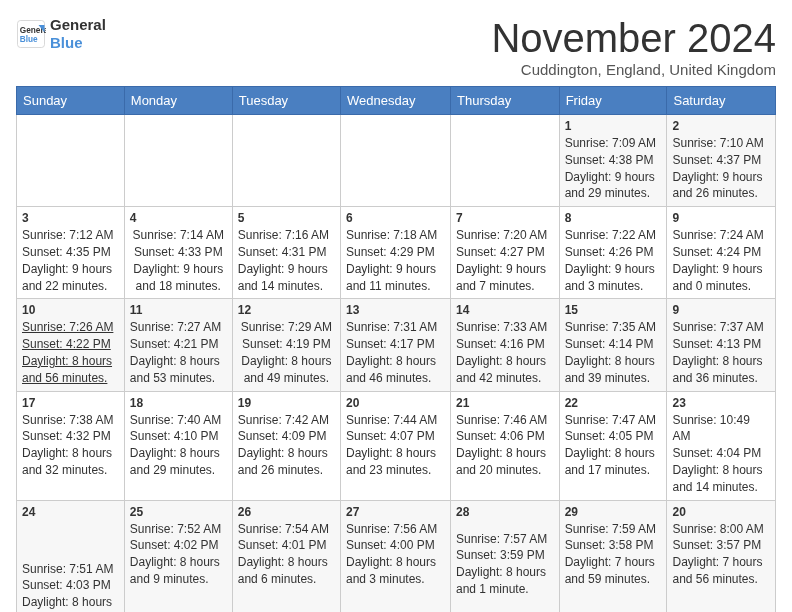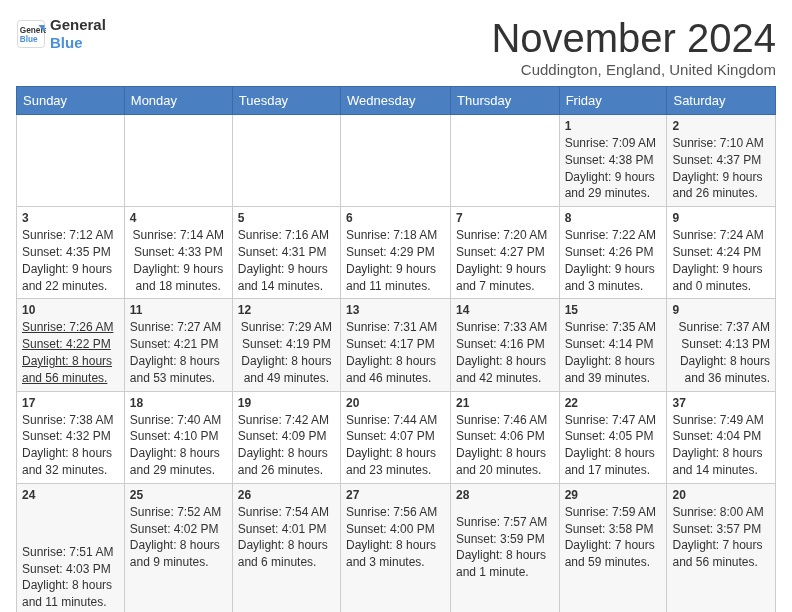--- a/index.html
+++ b/index.html
@@ -211,21 +211,21 @@
 Daylight: 8 hours and 42 minutes.</div>
         </td>
         <td>
           <span class="day-number">15</span>
           <div class="day-info" style="white-space: pre-line;">Sunrise: 7:35 AM
 Sunset: 4:14 PM
 Daylight: 8 hours and 39 minutes.</div>
         </td>
         <td>
           <span class="day-number">9</span>
-          <div class="day-info" style="white-space: pre-line; text-align: right;">Sunrise: 7:37 AM
+          <div class="day-info" style="white-space: pre-line;">Sunrise: 7:37 AM
 Sunset: 4:13 PM
 Daylight: 8 hours and 36 minutes.</div>
         </td>
       </tr>
       <tr>
         <td>
           <span class="day-number">17</span>
           <div class="day-info" style="white-space: pre-line;">Sunrise: 7:38 AM
 Sunset: 4:32 PM
 Daylight: 8 hours and 32 minutes.</div>
@@ -254,22 +254,22 @@
 Sunset: 4:06 PM
 Daylight: 8 hours and 20 minutes.</div>
         </td>
         <td>
           <span class="day-number">22</span>
           <div class="day-info" style="white-space: pre-line;">Sunrise: 7:47 AM
 Sunset: 4:05 PM
 Daylight: 8 hours and 17 minutes.</div>
         </td>
         <td>
-          <span class="day-number">37</span>
-          <div class="day-info" style="white-space: pre-line;">Sunrise: 7:49 AM
+          <span class="day-number">23</span>
+          <div class="day-info" style="white-space: pre-line;">Sunrise: 10:49 AM
 Sunset: 4:04 PM
 Daylight: 8 hours and 14 minutes.</div>
         </td>
       </tr>
       <tr>
         <td>
           <span class="day-number">24</span>
           <div class="day-info" style="white-space: pre-line; margin-top: 42px;">Sunrise: 7:51 AM
 Sunset: 4:03 PM
 Daylight: 8 hours and 11 minutes.</div>

